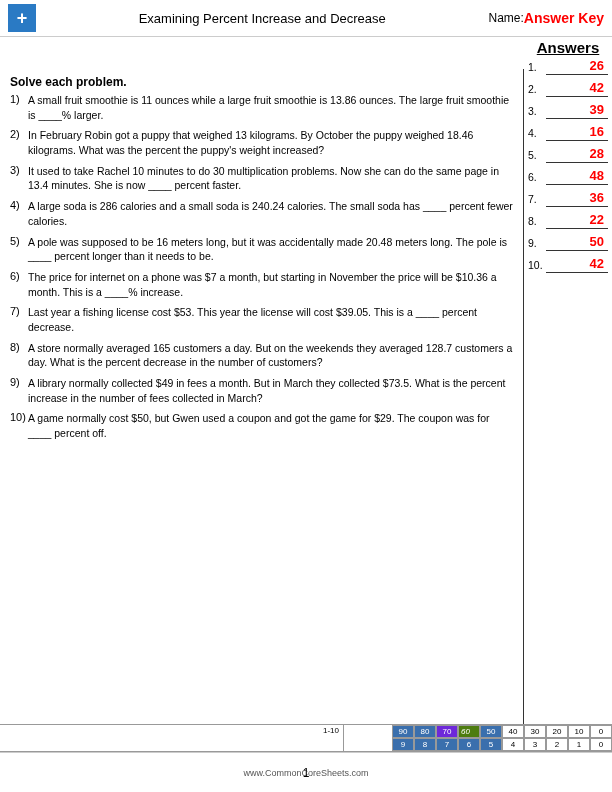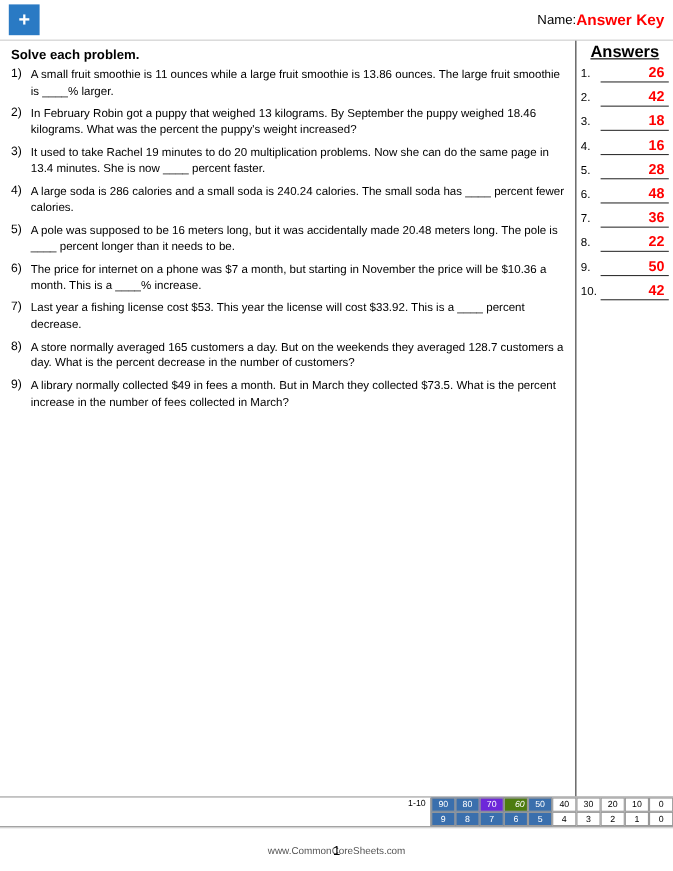--- a/index.html
+++ b/index.html
@@ -53,20 +53,21 @@
     .main-content {
       display: flex;
       height: calc(792px - 36px - 40px - 28px);
     }
 
     
     .problems-area {
       flex: 1;
       padding: 6px 10px;
       border-right: 1px solid #333;
+      margin-top: 32px;
     }
 
     .solve-label {
       font-weight: bold;
       font-size: 12px;
       margin-bottom: 4px;
     }
 
     .problem {
       display: flex;
@@ -142,97 +143,102 @@
       position: relative;
     }
   </style>
 </head>
 <body>
 
 <div class="header">
   <div class="header-logo">
     <span>+</span>
   </div>
+  <div class="header-title">Examining Percent Increase and Decrease</div>
   <div class="header-right">
     <span>Name:</span>
     <span class="answer-key">Answer Key</span>
   </div>
 </div>
 
 <div class="main-content">
 
   <div class="problems-area">
     <div class="solve-label">Solve each problem.</div>
 
     <div class="problem">
       <span class="problem-num">1)</span>
       <span class="problem-text">A small fruit smoothie is 11 ounces while a large fruit smoothie is 13.86 ounces. The large fruit smoothie is ____% larger.</span>
     </div>
 
     <div class="problem">
       <span class="problem-num">2)</span>
-      <span class="problem-text">In February Robin got a puppy that weighed 13 kilograms. By September the puppy weighed 18.46 kilograms. What was the percent the puppy's weight increased?</span>
+      <span class="problem-text">In February Robin got a puppy that weighed 13 kilograms. By October the puppy weighed 18.46 kilograms. What was the percent the puppy's weight increased?</span>
     </div>
 
     <div class="problem">
       <span class="problem-num">3)</span>
-      <span class="problem-text">It used to take Rachel 19 minutes to do 20 multiplication problems. Now she can do the same page in 13.4 minutes. She is now ____ percent faster.</span>
+      <span class="problem-text">It used to take Rachel 10 minutes to do 30 multiplication problems. Now she can do the same page in 13.4 minutes. She is now ____ percent faster.</span>
     </div>
 
     <div class="problem">
       <span class="problem-num">4)</span>
       <span class="problem-text">A large soda is 286 calories and a small soda is 240.24 calories. The small soda has ____ percent fewer calories.</span>
     </div>
 
     <div class="problem">
       <span class="problem-num">5)</span>
       <span class="problem-text">A pole was supposed to be 16 meters long, but it was accidentally made 20.48 meters long. The pole is ____ percent longer than it needs to be.</span>
     </div>
 
     <div class="problem">
       <span class="problem-num">6)</span>
       <span class="problem-text">The price for internet on a phone was $7 a month, but starting in November the price will be $10.36 a month. This is a ____% increase.</span>
     </div>
 
     <div class="problem">
       <span class="problem-num">7)</span>
-      <span class="problem-text">Last year a fishing license cost $53. This year the license will cost $33.92. This is a ____ percent decrease.</span>
+      <span class="problem-text">Last year a fishing license cost $53. This year the license will cost $39.05. This is a ____ percent decrease.</span>
     </div>
 
     <div class="problem">
       <span class="problem-num">8)</span>
       <span class="problem-text">A store normally averaged 165 customers a day. But on the weekends they averaged 128.7 customers a day. What is the percent decrease in the number of customers?</span>
     </div>
 
     <div class="problem">
       <span class="problem-num">9)</span>
       <span class="problem-text">A library normally collected $49 in fees a month. But in March they collected $73.5. What is the percent increase in the number of fees collected in March?</span>
     </div>
 
+    <div class="problem">
+      <span class="problem-num">10)</span>
+      <span class="problem-text">A game normally cost $50, but Gwen used a coupon and got the game for $29. The coupon was for ____ percent off.</span>
+    </div>
   </div>
 
   <div class="answers-col">
     <div class="answers-header">Answers</div>
 
     <div class="answer-row">
       <span class="answer-num">1.</span>
       <span class="answer-line">
         <span class="answer-val">26</span>
       </span>
     </div>
     <div class="answer-row">
       <span class="answer-num">2.</span>
       <span class="answer-line">
         <span class="answer-val">42</span>
       </span>
     </div>
     <div class="answer-row">
       <span class="answer-num">3.</span>
       <span class="answer-line">
-        <span class="answer-val">18</span>
+        <span class="answer-val">39</span>
       </span>
     </div>
     <div class="answer-row">
       <span class="answer-num">4.</span>
       <span class="answer-line">
         <span class="answer-val">16</span>
       </span>
     </div>
     <div class="answer-row">
       <span class="answer-num">5.</span>
@@ -272,26 +278,26 @@
     </div>
   </div>
 </div>
 
 <div class="footer">
 
   <div style="display:flex; justify-content:flex-end; border-top:1px solid #999; border-bottom:1px solid #999; background:white;">
     <div style="display:flex; flex-direction:column; font-size:8px; align-items:center; padding:1px 4px; border-right:1px solid #999;">
       <span>1-10</span>
     </div>
-    <div id="score-grid" style="display:flex; flex-direction:column;">
+    <div id="score-grid" style="display:flex; flex-direction:column;padding-left:48px;">
         <div style="display: flex;">
           <div style="min-width: 22px; border: 1px solid rgb(153, 153, 153); text-align: center; font-size: 8px; padding: 1px 2px; background: rgb(58, 111, 173); color: white;">90</div>
           <div style="min-width: 22px; border: 1px solid rgb(153, 153, 153); text-align: center; font-size: 8px; padding: 1px 2px; background: rgb(58, 111, 173); color: white;">80</div>
           <div style="min-width: 22px; border: 1px solid rgb(153, 153, 153); text-align: center; font-size: 8px; padding: 1px 2px; background: #6d28d9; color: white;">70</div>
-          <div style="min-width: 22px; border: 1px solid rgb(153, 153, 153); text-align: right; font-size: 8px; padding: 1px 2px; background: #4d7c0f; color: white; font-style: italic;">60</div>
+          <div style="min-width: 22px; border: 1px solid rgb(153, 153, 153); text-align: left; font-size: 8px; padding: 1px 2px; background: #4d7c0f; color: white; font-style: italic;">60</div>
           <div style="min-width: 22px; border: 1px solid rgb(153, 153, 153); text-align: center; font-size: 8px; padding: 1px 2px; background: rgb(58, 111, 173); color: white;">50</div>
           <div style="min-width: 22px; border: 1px solid rgb(153, 153, 153); text-align: center; font-size: 8px; padding: 1px 2px;">40</div>
           <div style="min-width: 22px; border: 1px solid rgb(153, 153, 153); text-align: center; font-size: 8px; padding: 1px 2px;">30</div>
           <div style="min-width: 22px; border: 1px solid rgb(153, 153, 153); text-align: center; font-size: 8px; padding: 1px 2px;">20</div>
           <div style="min-width: 22px; border: 1px solid rgb(153, 153, 153); text-align: center; font-size: 8px; padding: 1px 2px;">10</div>
           <div style="min-width: 22px; border: 1px solid rgb(153, 153, 153); text-align: center; font-size: 8px; padding: 1px 2px;">0</div>
         </div>
         <div style="display: flex;">
           <div style="min-width: 22px; border: 1px solid rgb(153, 153, 153); text-align: center; font-size: 8px; padding: 1px 2px; background: rgb(58, 111, 173); color: white;">9</div>
           <div style="min-width: 22px; border: 1px solid rgb(153, 153, 153); text-align: center; font-size: 8px; padding: 1px 2px; background: rgb(58, 111, 173); color: white;">8</div>

